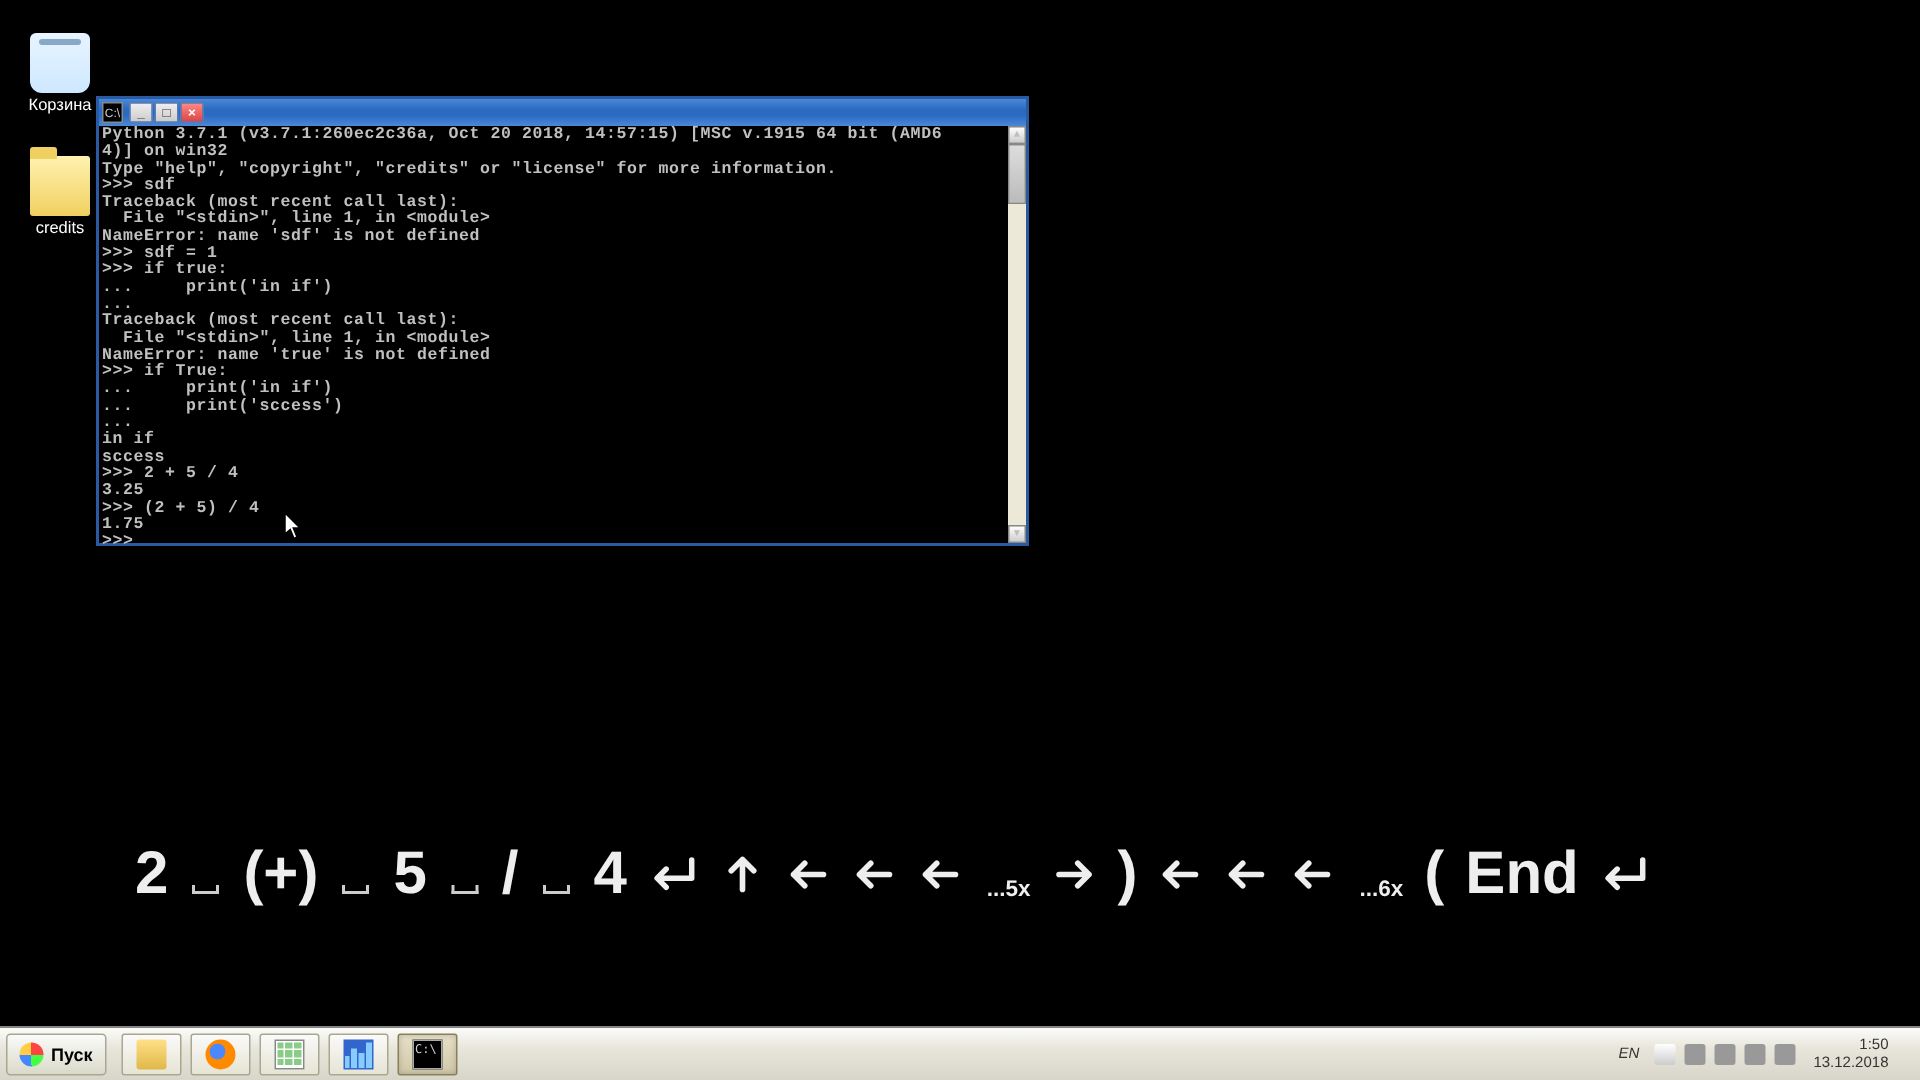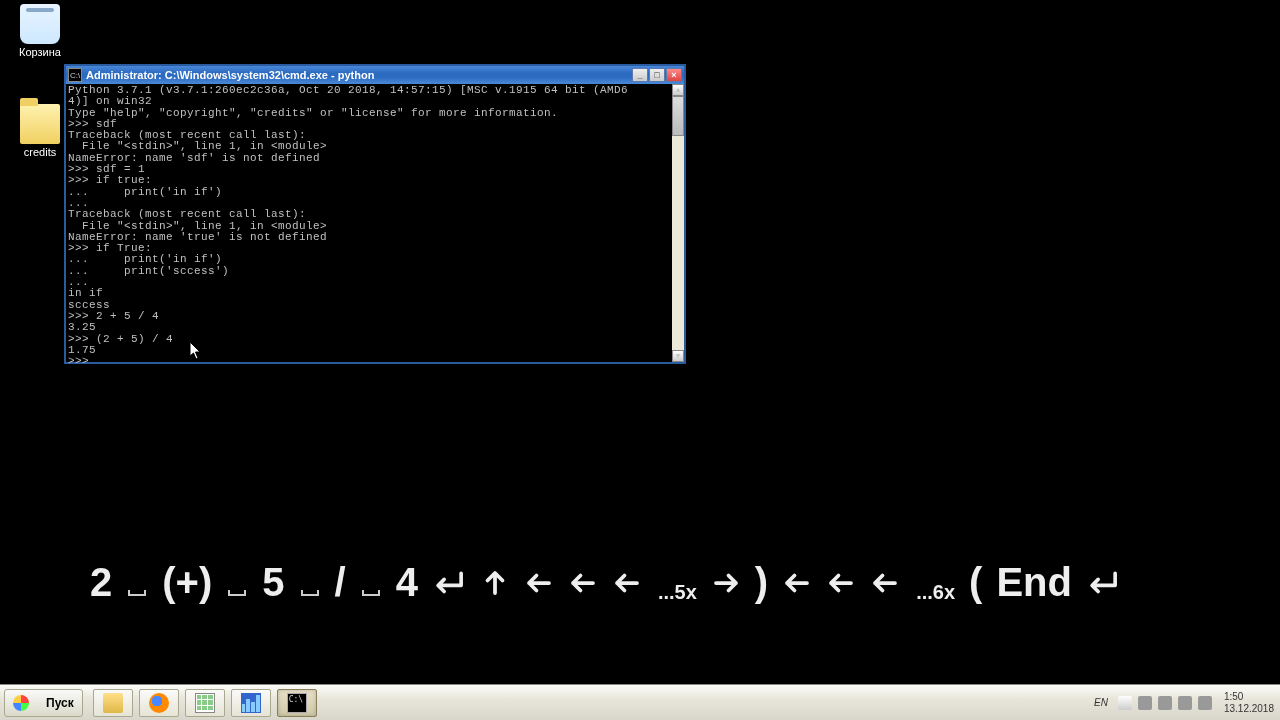--- a/index.html
+++ b/index.html
@@ -2,82 +2,81 @@
 <html><head>
 <meta charset="utf-8">
 <style>
   * { margin: 0; padding: 0; box-sizing: border-box; }
   html, body { width: 1280px; height: 720px; overflow: hidden; font-family: Tahoma, sans-serif; }
   body { background: #000; position: relative; }
 
   
   .desktop-icon { position: absolute; width: 60px; text-align: center; color: #fff; font-size: 11px; cursor: pointer; }
   .desktop-icon .icon-img { width: 40px; height: 40px; margin: 0 auto 2px; }
-  .recycle-bin { top: 4px; left: 10px; }
+  .recycle-bin { top: 22px; left: 10px; }
   .recycle-bin .icon-img { background: linear-gradient(#e8f4ff,#cde8ff); border-radius: 4px 4px 8px 8px; position: relative; }
   .recycle-bin .icon-img::before { content:""; position:absolute; top:4px; left:6px; right:6px; height:4px; background:#88a8c8; border-radius:2px; }
   .python-folder { top: 104px; left: 10px; }
   .python-folder .icon-img { background: linear-gradient(#fff2b0,#f0d060); border-radius:2px; position:relative; }
   .python-folder .icon-img::before { content:""; position:absolute; top:-6px; left:0; width:18px; height:8px; background:#f0d060; border-radius:2px 2px 0 0; }
 
   
   .window { position: absolute; left: 64px; top: 64px; width: 622px; border: 2px solid #2a5aa0; background: #000; box-shadow: 0 0 0 1px #77a8e0 inset; }
   .titlebar { height: 18px; background: linear-gradient(#4a88d8,#2a6ac0 40%,#2a6ac0 60%,#4a88d8); display:flex; align-items:center; padding:0 2px; }
   .title-icon { width:14px; height:14px; background:#000; border:1px solid #888; margin-right:4px; font-size:8px; color:#ccc; display:flex; align-items:center; justify-content:center; }
   .title-text { color:#fff; font-size:11px; font-weight:bold; flex:1; white-space:nowrap; overflow:hidden; }
   .title-btns { display:flex; gap:1px; }
   .title-btn { width:16px; height:14px; background:linear-gradient(#eee,#ccc); border:1px solid #5a7ab0; font-size:9px; display:flex; align-items:center; justify-content:center; cursor:pointer; color:#333; font-weight:bold; }
   .close-btn { background:linear-gradient(#f88,#d44); color:#fff; }
 
   .console-body { position:relative; background:#000; color:#c0c0c0; font-family:"Lucida Console","Courier New",monospace; font-size:11px; line-height:11px; padding:1px 12px 1px 2px; white-space:pre; height:278px; }
-  .console-body .line { height:11.3px; letter-spacing:0.4px; font-weight:normal; }
+  .console-body .line { height:11.3px; letter-spacing:0.4px; font-weight:bold; }
   .vscroll { position:absolute; right:0; top:0; bottom:0; width:12px; background:#ece9d8; }
   .vscroll .arrow { height:12px; background:linear-gradient(#fff,#ccc); border:1px solid #888; font-size:7px; display:flex; align-items:center; justify-content:center; cursor:pointer; }
   .vscroll .track { position:absolute; top:12px; bottom:12px; left:0; right:0; background:#ece9d8; }
   .vscroll .thumb { position:absolute; left:0; right:0; background:linear-gradient(#ddd,#bbb); border:1px solid #888; cursor:pointer; }
 
   .cursor-pointer { position:absolute; left:190px; top:342px; width:12px; height:16px; pointer-events:none; }
   .cursor-pointer svg { filter: drop-shadow(0 0 1px #000); }
 
   
   .keystroke-bar { position:absolute; left:90px; top:560px; right:90px; color:#eee; font-family:Segoe UI, sans-serif; font-weight:bold; display:flex; align-items:center; gap:14px; font-size:40px; }
   .keystroke-bar .k { display:flex; align-items:center; }
   .keystroke-bar .sp { display:inline-block; width:18px; height:6px; border:2px solid #ccc; border-top:none; margin:0 2px; vertical-align:baseline; position:relative; top:10px; }
-  .keystroke-bar .sub { font-size:20px; position:relative; top:10px; margin-left:2px; }
+  .keystroke-bar .sub { font-size:15px; position:relative; top:10px; margin-left:2px; }
   .keystroke-bar svg { stroke:#eee; stroke-width:3; fill:none; }
 
   
   .taskbar { position:absolute; left:0; right:0; bottom:0; height:36px; background:linear-gradient(#fcfcfa,#e8e6da 40%,#d8d6ca); border-top:1px solid #888; display:flex; align-items:center; padding:0 4px; }
-  .start-btn { height:28px; padding:0 8px; display:flex; align-items:center; gap:17px; background:linear-gradient(#fafafa,#dadaca); border:1px solid #a8a890; border-radius:3px; font-size:12px; cursor:pointer; font-weight:bold; }
+  .start-btn { height:28px; padding:0 8px; display:flex; align-items:center; gap:5px; background:linear-gradient(#fafafa,#dadaca); border:1px solid #a8a890; border-radius:3px; font-size:12px; cursor:pointer; font-weight:bold; }
   .start-orb { width:16px; height:16px; border-radius:50%; background:conic-gradient(#f44 0 25%, #4f4 25% 50%, #48f 50% 75%, #fc4 75% 100%); }
   .task-items { display:flex; gap:6px; margin-left:10px; align-items:center; }
   .task-item { width:40px; height:28px; border:1px solid #a8a890; border-radius:2px; display:flex; align-items:center; justify-content:center; cursor:pointer; background:linear-gradient(#fafafa,#e6e4d4); }
   .task-item.active { background:linear-gradient(#e8e0c8,#d0c8a8); border-color:#88805a; box-shadow:inset 0 0 4px rgba(0,0,0,.2); }
   .task-item .ic { width:20px; height:20px; }
   .tray { margin-left:auto; display:flex; align-items:center; gap:6px; font-size:10px; color:#333; }
   .tray .lang { padding:2px 4px; cursor:pointer;font-style:italic; }
   .tray .tray-icon { width:14px; height:14px; background:#999; border-radius:2px; cursor:pointer; }
-  .tray .clock { text-align:left; line-height:12px; margin-left:6px; margin-right:2px; }
+  .tray .clock { text-align:right; line-height:12px; margin-left:6px; margin-right:17px; }
 </style>
 </head>
 <body>
 
 <div class="desktop-icon recycle-bin">
   <div class="icon-img"></div>
   <div>Корзина</div>
 </div>
 <div class="desktop-icon python-folder">
   <div class="icon-img"></div>
   <div>credits</div>
 </div>
 
 <div class="window">
   <div class="titlebar">
     <div class="title-icon">C:\</div>
-    <div class="title-text">Administrator: C:\Windows\system32\cmd.exe - python</div>
     <div class="title-btns">
       <div class="title-btn">_</div>
       <div class="title-btn">□</div>
       <div class="title-btn close-btn">×</div>
     </div>
   </div>
   <div class="console-body" id="console"><div class="line">Python 3.7.1 (v3.7.1:260ec2c36a, Oct 20 2018, 14:57:15) [MSC v.1915 64 bit (AMD6</div><div class="line">4)] on win32</div><div class="line">Type "help", "copyright", "credits" or "license" for more information.</div><div class="line">&gt;&gt;&gt; sdf</div><div class="line">Traceback (most recent call last):</div><div class="line">  File "&lt;stdin&gt;", line 1, in &lt;module&gt;</div><div class="line">NameError: name 'sdf' is not defined</div><div class="line">&gt;&gt;&gt; sdf = 1</div><div class="line">&gt;&gt;&gt; if true:</div><div class="line">...     print('in if')</div><div class="line">...</div><div class="line">Traceback (most recent call last):</div><div class="line">  File "&lt;stdin&gt;", line 1, in &lt;module&gt;</div><div class="line">NameError: name 'true' is not defined</div><div class="line">&gt;&gt;&gt; if True:</div><div class="line">...     print('in if')</div><div class="line">...     print('sccess')</div><div class="line">...</div><div class="line">in if</div><div class="line">sccess</div><div class="line">&gt;&gt;&gt; 2 + 5 / 4</div><div class="line">3.25</div><div class="line">&gt;&gt;&gt; (2 + 5) / 4</div><div class="line">1.75</div><div class="line">&gt;&gt;&gt; </div><div class="vscroll"><div class="arrow">▲</div><div class="track"><div class="thumb" style="top:0;height:40px"></div></div><div class="arrow" style="position:absolute;bottom:0;left:0;right:0">▼</div></div></div>
 </div>
 
 <div class="cursor-pointer">

